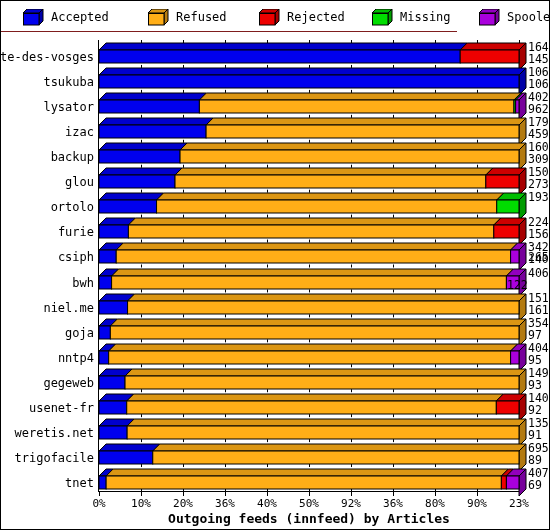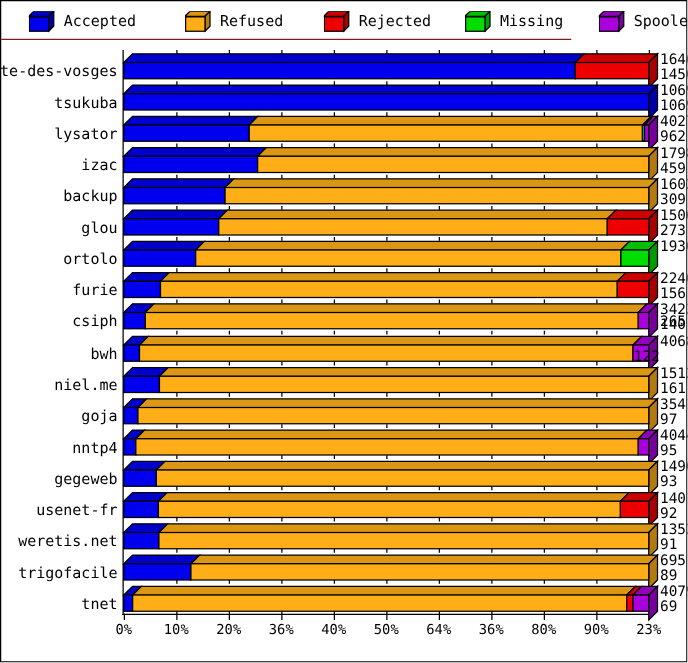--- a/index.html
+++ b/index.html
@@ -214,21 +214,21 @@
         <div class="xticklabel" style="left: 118px;">10%</div>
         <div class="tick" style="left: 182px;"></div>
         <div class="xticklabel" style="left: 160px;">20%</div>
         <div class="tick" style="left: 224px;"></div>
         <div class="xticklabel" style="left: 202px;">36%</div>
         <div class="tick" style="left: 266px;"></div>
         <div class="xticklabel" style="left: 244px;">40%</div>
         <div class="tick" style="left: 308px;"></div>
         <div class="xticklabel" style="left: 286px;">50%</div>
         <div class="tick" style="left: 350px;"></div>
-        <div class="xticklabel" style="left: 328px;">64%</div>
+        <div class="xticklabel" style="left: 328px;">92%</div>
         <div class="tick" style="left: 392px;"></div>
         <div class="xticklabel" style="left: 370px;">36%</div>
         <div class="tick" style="left: 434px;"></div>
         <div class="xticklabel" style="left: 412px;">80%</div>
         <div class="tick" style="left: 476px;"></div>
         <div class="xticklabel" style="left: 454px;">90%</div>
         <div class="tick" style="left: 518px;"></div>
         <div class="xticklabel" style="left: 496px;">23%</div>
       </div>
     <div id="ylabels">
@@ -464,15 +464,16 @@
             <polygon points="518,7 525,0 525,20 518,27" fill="rgb(119,0,155)" stroke="#000" stroke-width="1"></polygon>
             <rect x="98" y="7" width="7.14" height="13" fill="#0000ee" stroke="#000" stroke-width="1"></rect>
             <rect x="105.14" y="7" width="395.22" height="13" fill="#ffae17" stroke="#000" stroke-width="1"></rect>
             <rect x="500.36" y="7" width="5.04" height="13" fill="#ee0000" stroke="#000" stroke-width="1"></rect>
             <rect x="505.40000000000003" y="7" width="12.6" height="13" fill="#aa00dd" stroke="#000" stroke-width="1"></rect>
           </svg>
           <div class="vallab" style="left: 527px; top: -1px;">4079</div>
           <div class="vallab" style="left: 527px; top: 11px;">69</div>
         </div>
       </div>
+    <div id="xtitle">Outgoing feeds (innfeed) by Articles</div>
   </div>
 
 </div>
 
 </body></html>

